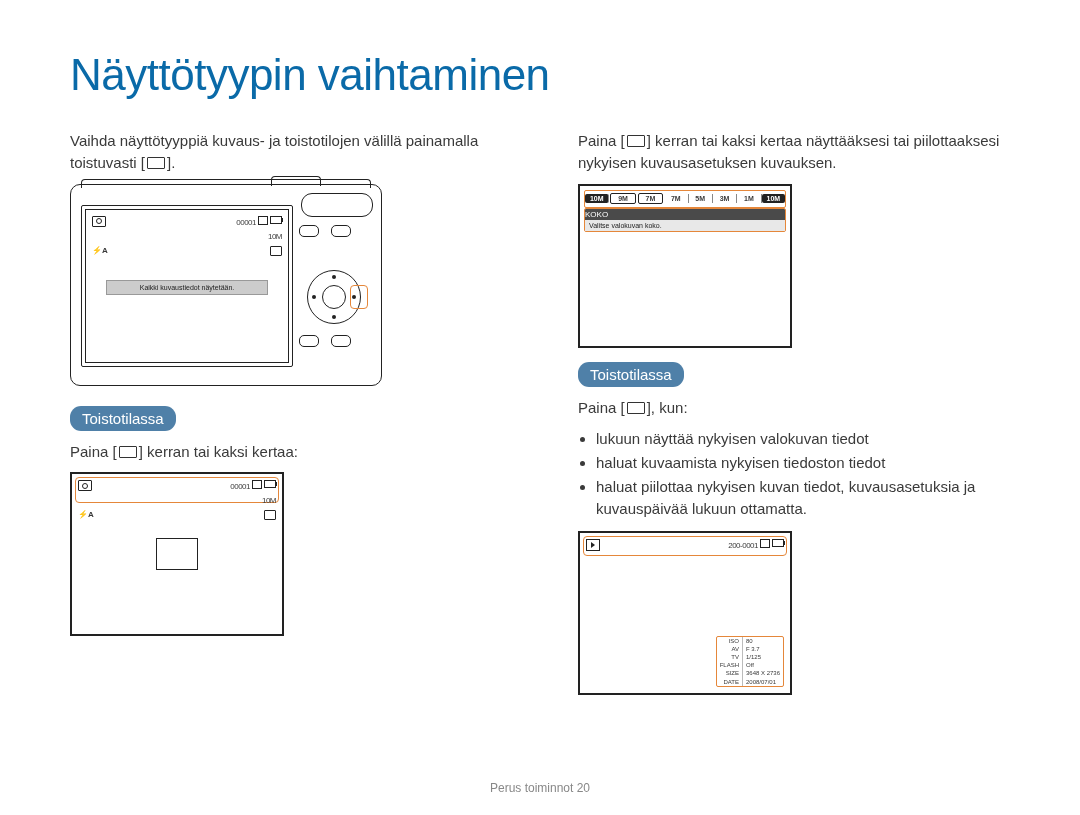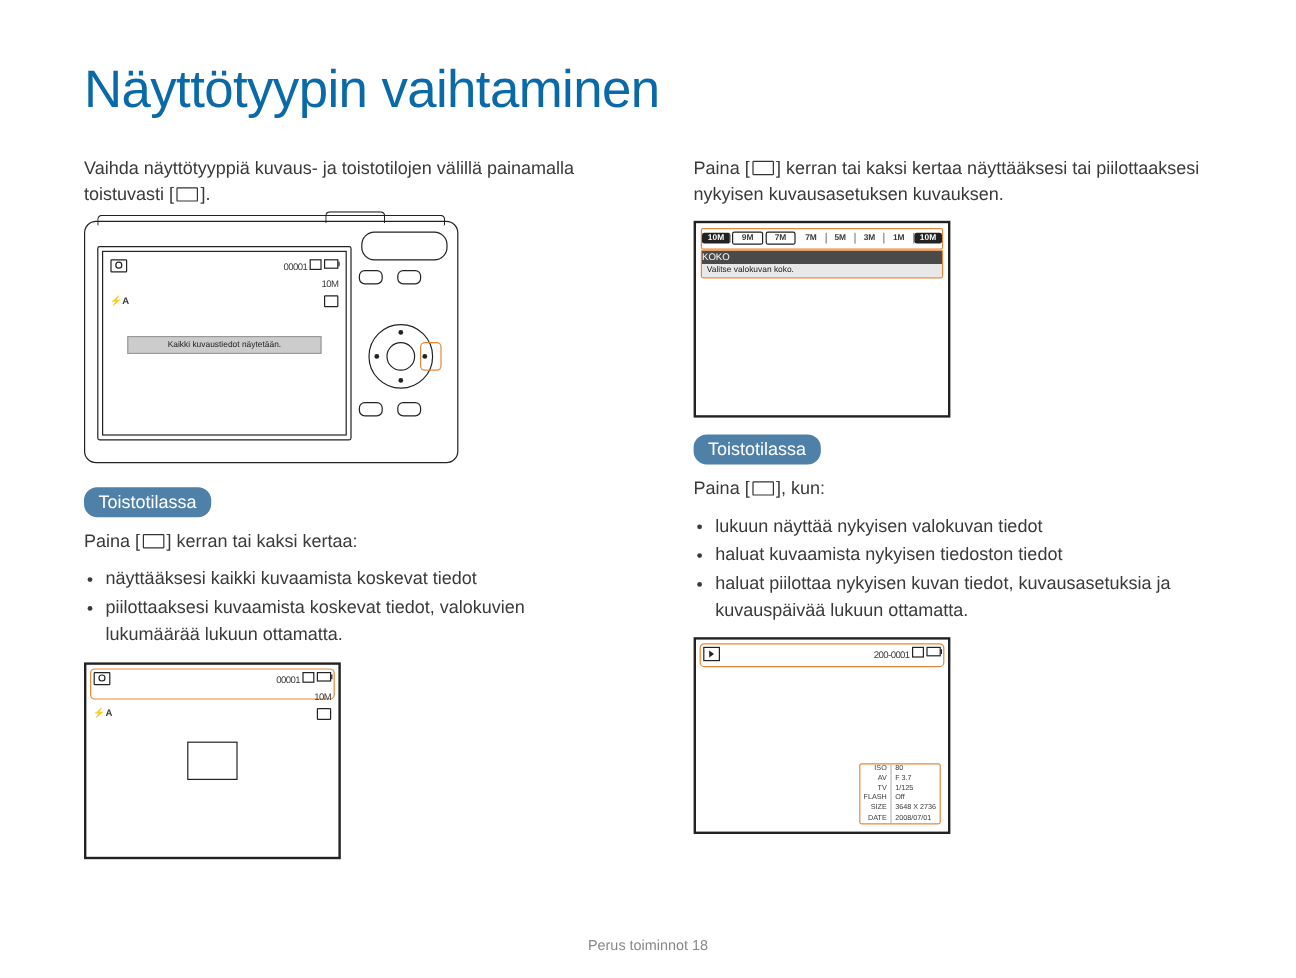--- a/index.html
+++ b/index.html
@@ -108,24 +108,20 @@
         <div class="hl dpad-right"></div>
         <div class="btn-sm b1"></div>
         <div class="btn-sm b2"></div>
       </div>
 
       <div class="badge">Toistotilassa</div>
 
       <div class="para">
         <span>Paina [</span><span class="icon-inline"></span><span>] kerran tai kaksi kertaa:</span>
       </div>
-      <ul>
-        <li>näyttääksesi kaikki kuvaamista koskevat tiedot</li>
-        <li>piilottaaksesi kuvaamista koskevat tiedot, valokuvien lukumäärää lukuun ottamatta.</li>
-      </ul>
 
       
       <div class="frame">
         <div class="hl hl-top"></div>
         <span class="cam-sm"></span>
         <span class="flash-sm">⚡A</span>
         <span class="rt t1"><span>00001</span><span class="card"></span><span class="batt"></span></span>
         <span class="rt t2">10M</span>
         <span class="rt t3"><span class="mini-icon"></span></span>
         <div class="center-box"></div>
@@ -198,14 +194,14 @@
                   <td>DATE</td>
                   <td>2008/07/01</td>
                 </tr>
           </tbody>
             </table>
         </div>
       </div>
     </div>
   </div>
 
-  <div class="footer">Perus toiminnot  18</div>
+  <div class="footer">Perus toiminnot  20</div>
 </div>
 
 </body></html>

